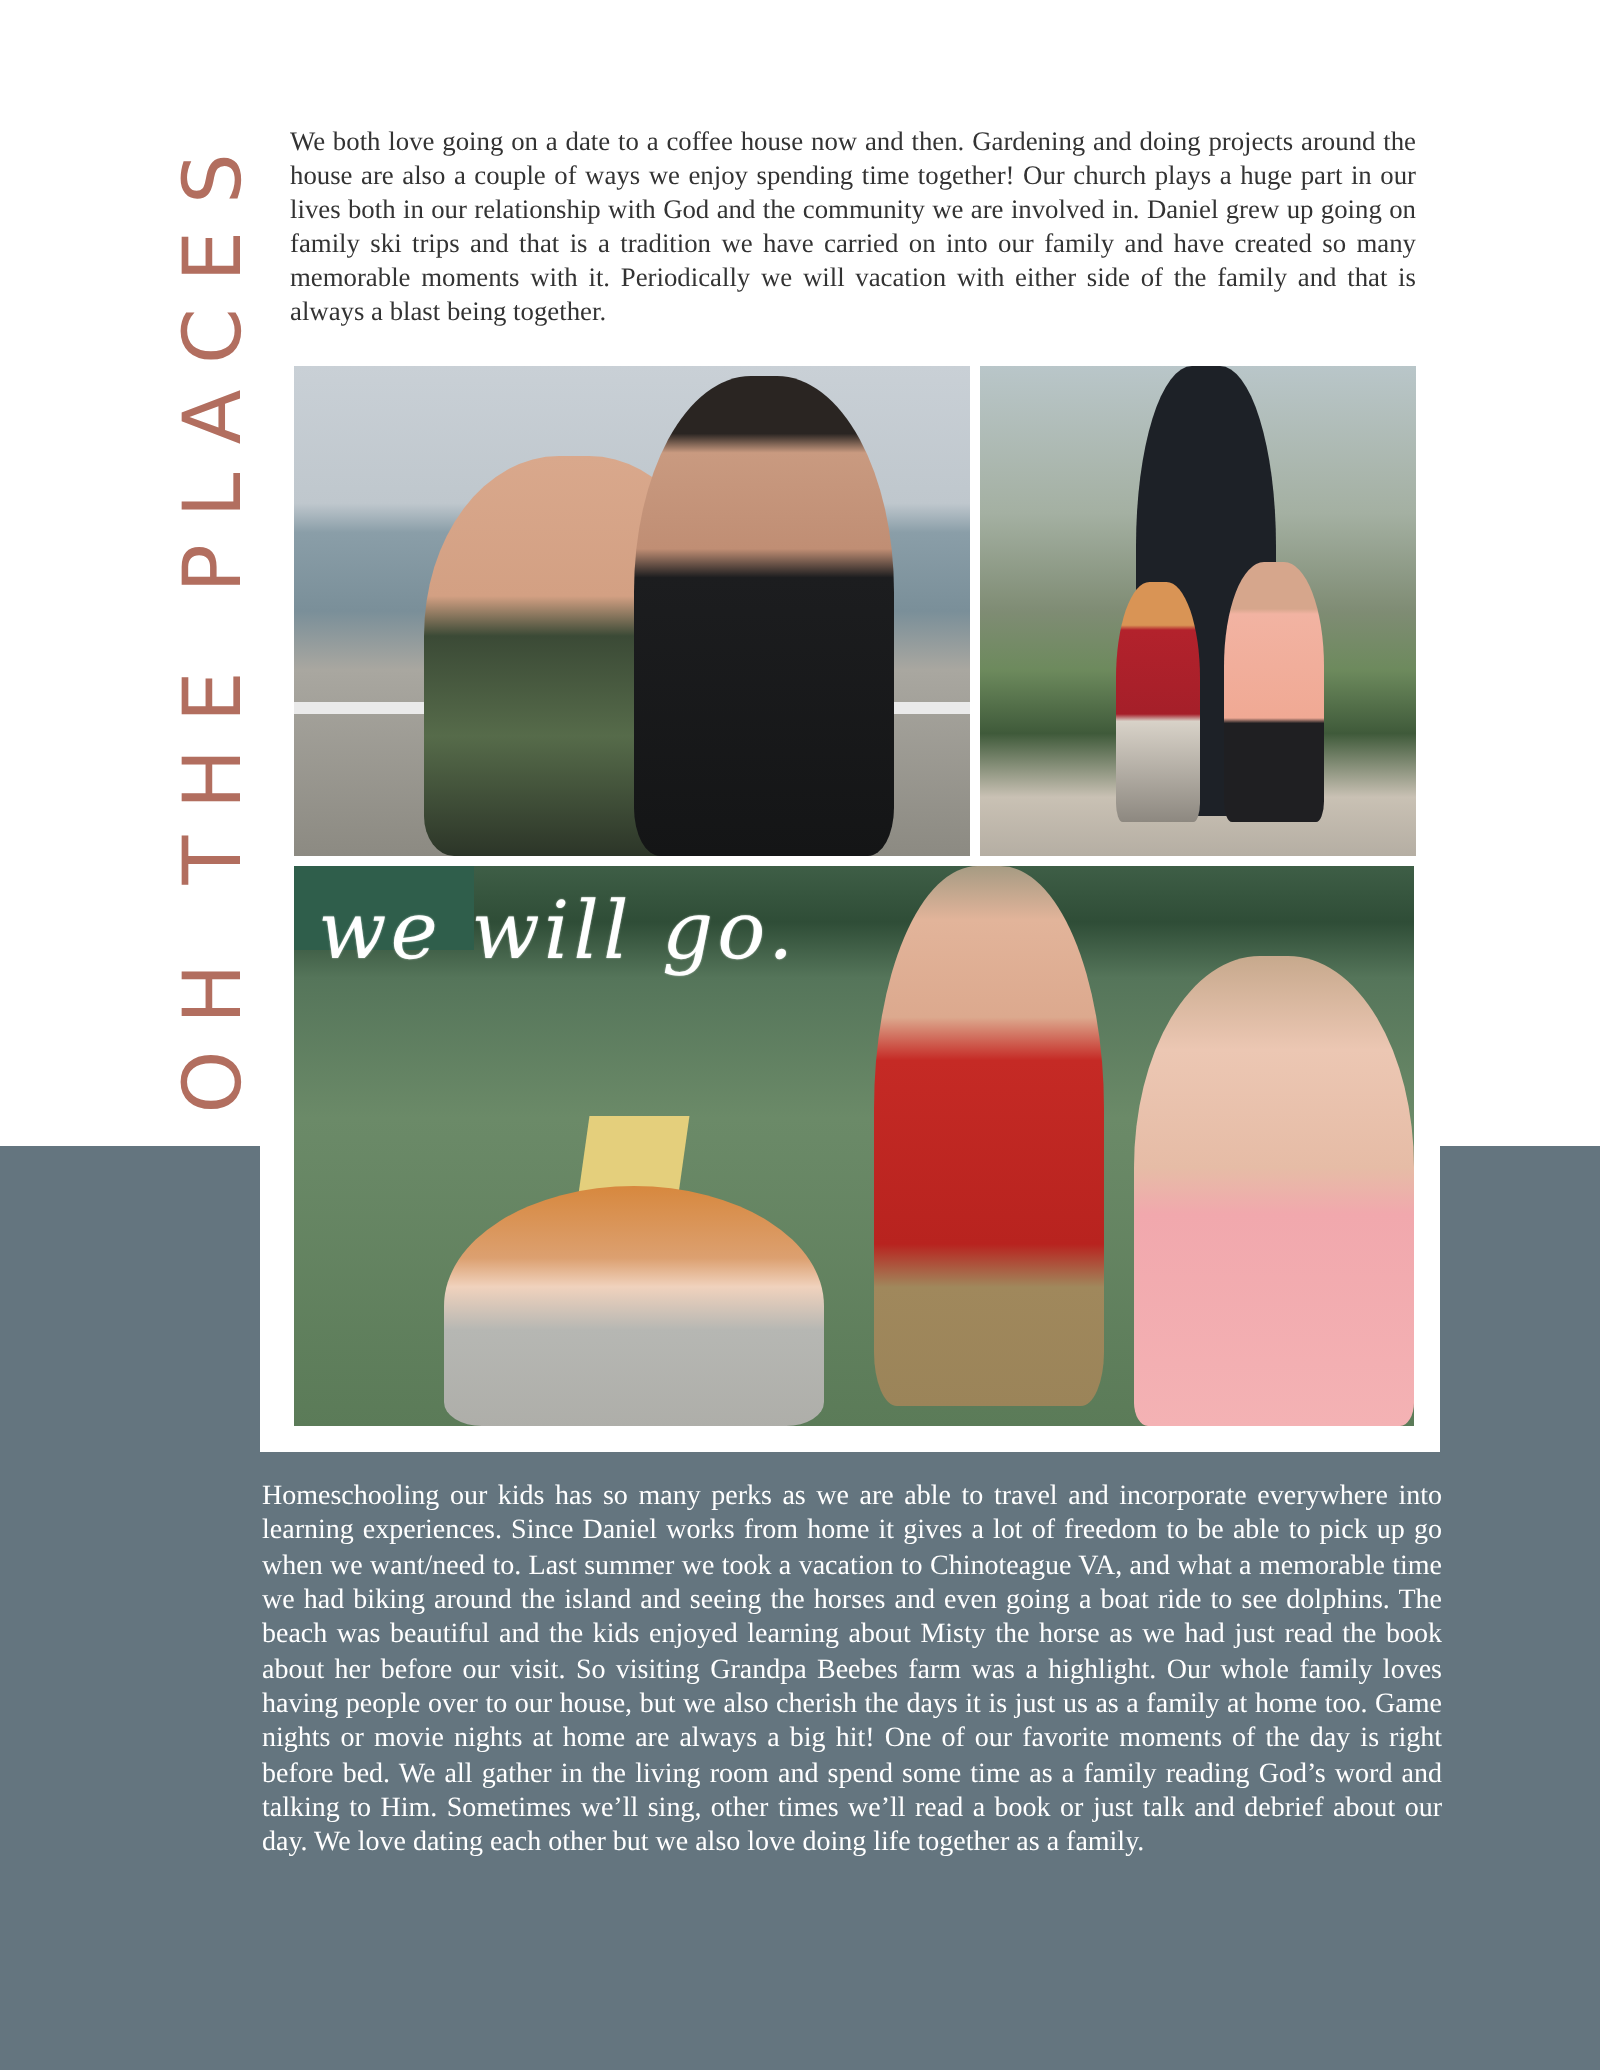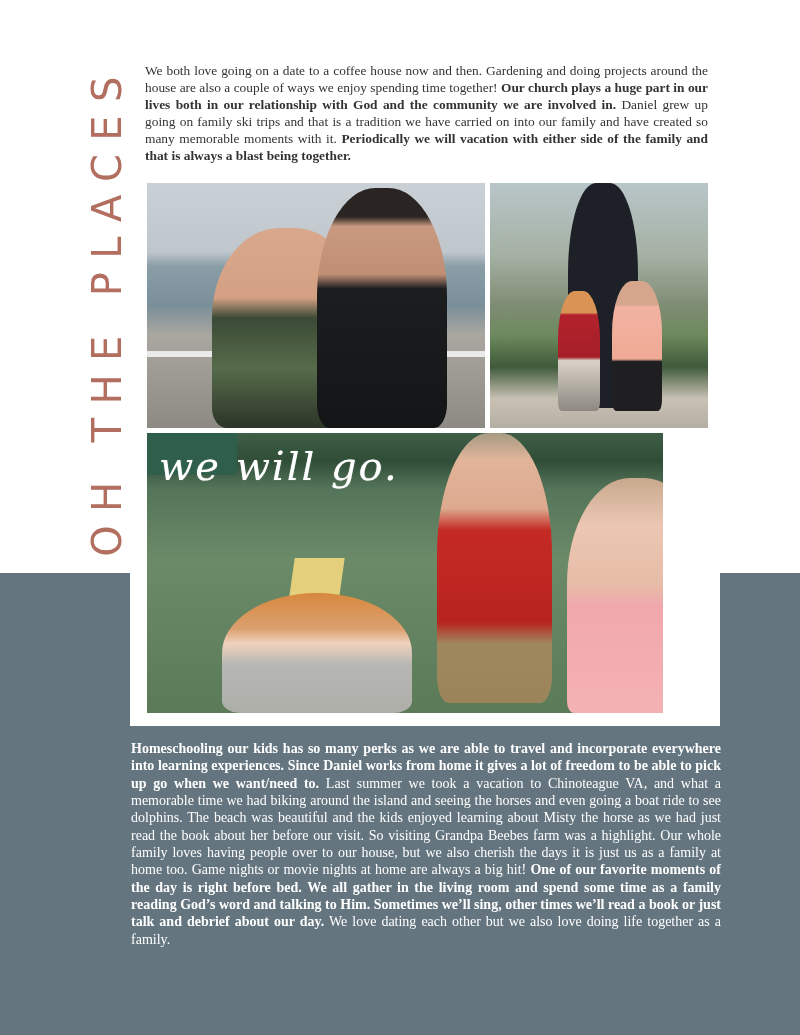--- a/index.html
+++ b/index.html
@@ -27,21 +27,21 @@
     color: #b26e5f;
     font-weight: normal;
   }
 
   .intro-text {
     position: absolute;
     left: 145px; top: 63px; width: 563px;
     font-size: 13.4px; line-height: 16.9px;
     color: #333333; text-align: justify;
   }
-  .intro-text b, .body-text b { font-weight: bold; }
+  .intro-text b, .body-text b { font-weight: normal; }
 
   .photo-frame {
     position: absolute;
     left: 130px; top: 170px; width: 590px; height: 556px;
     background: #ffffff;
   }
 
   .photo {
     position: absolute; overflow: hidden;
   }
@@ -69,21 +69,21 @@
   }
   .photo-kids-statue .statue {
     position: absolute; left: 78px; top: 0; width: 70px; height: 225px;
     background: #1d2127; border-radius: 40% 40% 5% 5%;
   }
   .photo-kids-statue .kid-red { position: absolute; left: 68px; top: 108px; width: 42px; height: 120px;
     background: linear-gradient(180deg, #d99455 0%, #d99455 18%, #b3222c 20%, #a51f29 55%, #d8d2c8 58%, #8d8880 100%); border-radius: 40% 40% 8% 8%; }
   .photo-kids-statue .kid-pink { position: absolute; left: 122px; top: 98px; width: 50px; height: 130px;
     background: linear-gradient(180deg, #d6a68c 0%, #d6a68c 18%, #f2b3a2 20%, #f0a994 60%, #1f1f22 62%, #1f1f22 100%); border-radius: 40% 40% 8% 8%; }
 
-  .photo-kids-lawn { left: 147px; top: 433px; width: 516px; height: 280px;
+  .photo-kids-lawn { left: 147px; top: 433px; width: 560px; height: 280px;
     background:
       linear-gradient(180deg, #3e5e46 0%, #2f4d37 10%, #55755a 20%, #6b8a68 45%, #5b7b58 100%);
   }
   .photo-kids-lawn .shed { position: absolute; left: 0; top: 0; width: 90px; height: 42px; background: #2f5e4b; }
   .photo-kids-lawn .kid-boy { position: absolute; left: 290px; top: 0; width: 115px; height: 270px;
     background: linear-gradient(180deg, #a69b83 0%, #e2b49a 10%, #dca98e 28%, #c52a25 36%, #b8231f 70%, #a0885c 78%, #9b8459 100%); border-radius: 45% 45% 10% 10%; }
   .photo-kids-lawn .kid-girl { position: absolute; left: 420px; top: 45px; width: 140px; height: 235px;
     background: linear-gradient(180deg, #c7a98d 0%, #ecc7b3 20%, #e6bca6 45%, #f1a8ad 55%, #f4b2b4 100%); border-radius: 45% 45% 5% 5%; }
   .photo-kids-lawn .kid-toddler { position: absolute; left: 75px; top: 160px; width: 190px; height: 120px;
     background: linear-gradient(180deg, #d7883e 0%, #dca070 30%, #f0d2bd 42%, #b6b7b3 60%, #aeaea9 100%); border-radius: 50% 50% 10% 10%; }

